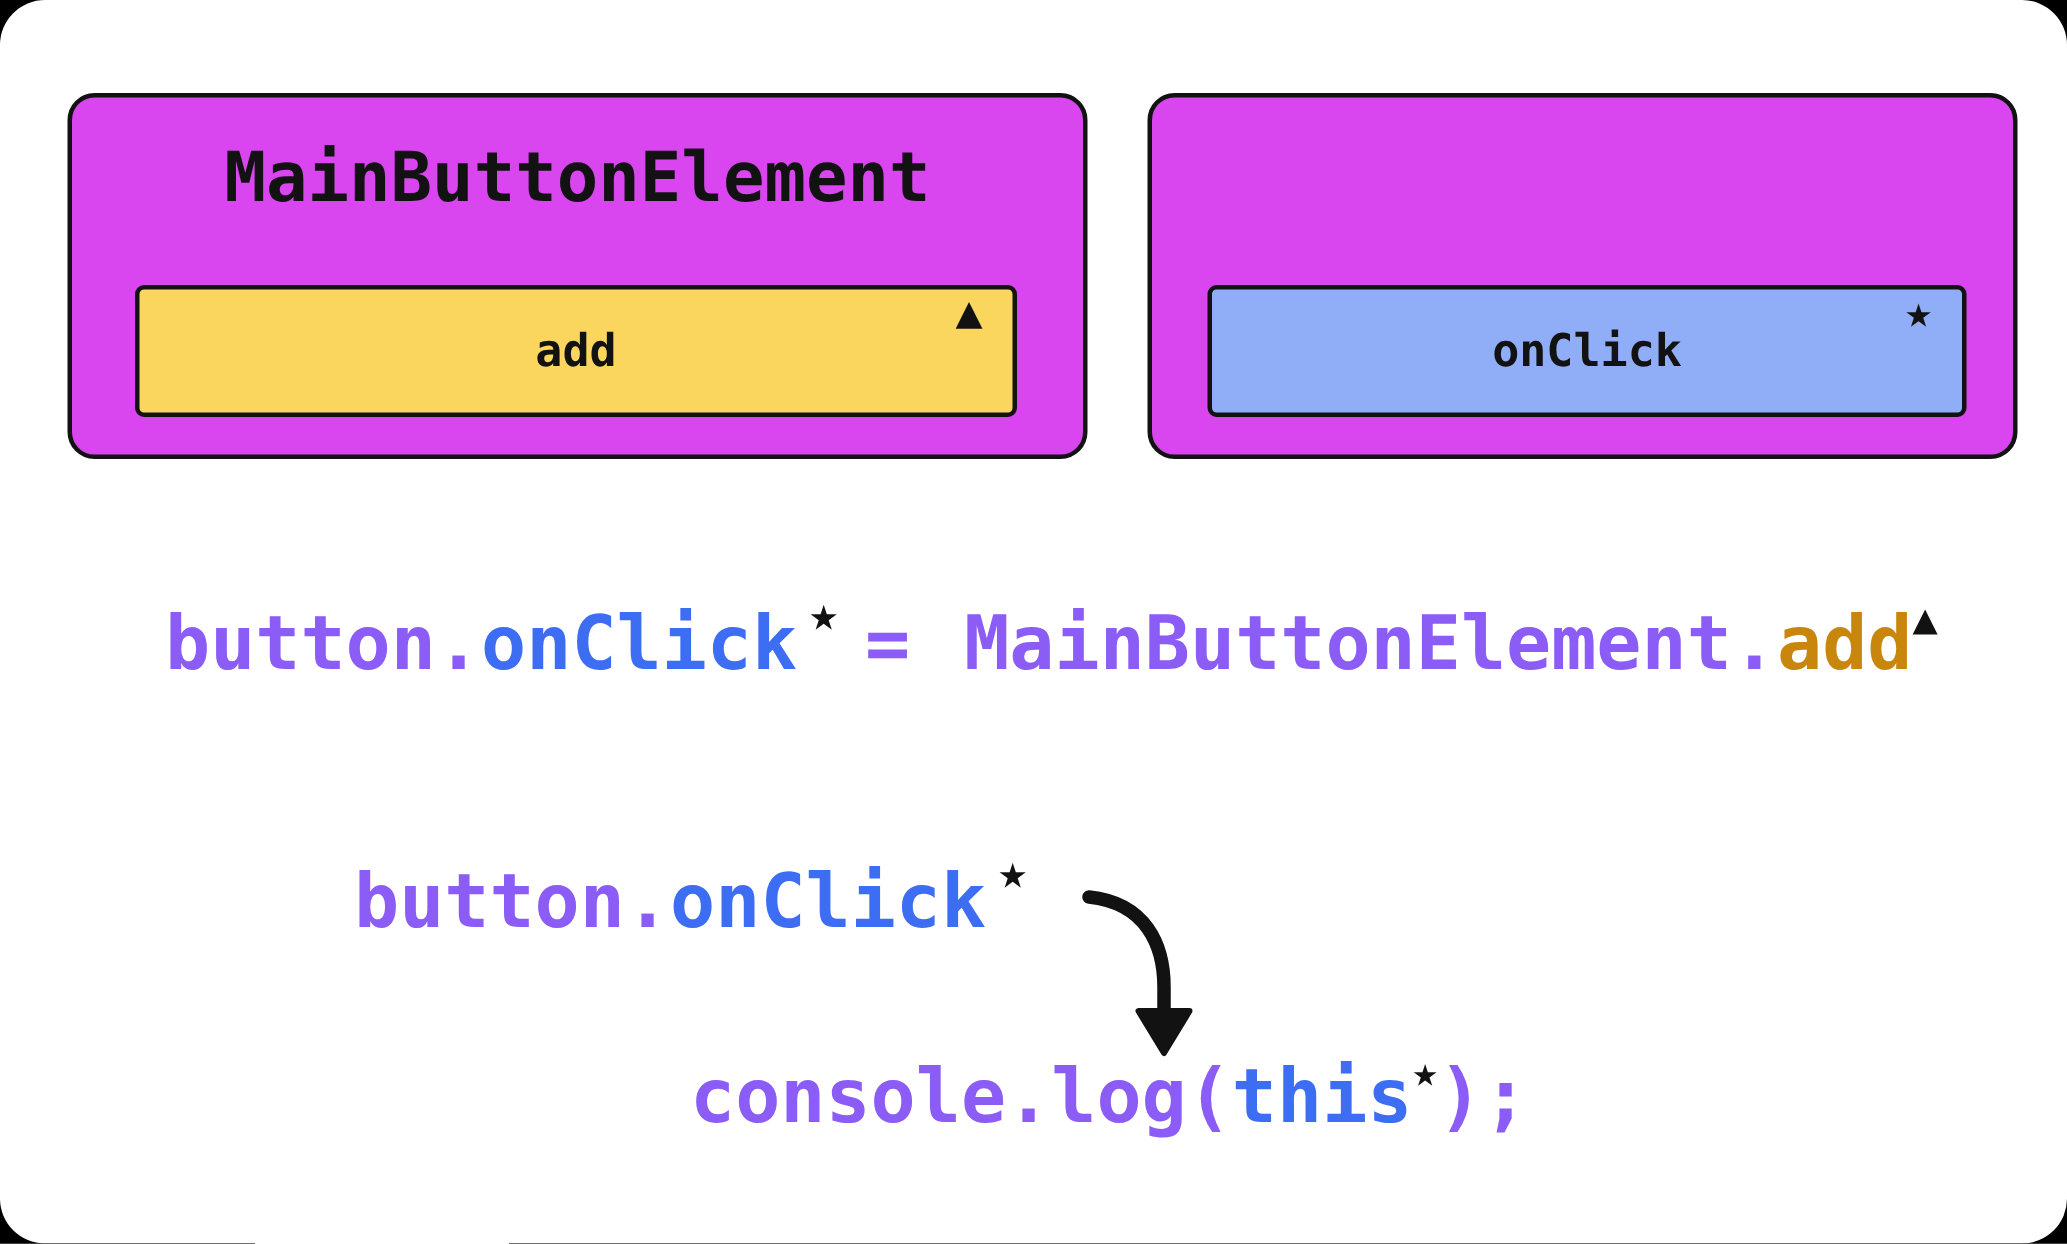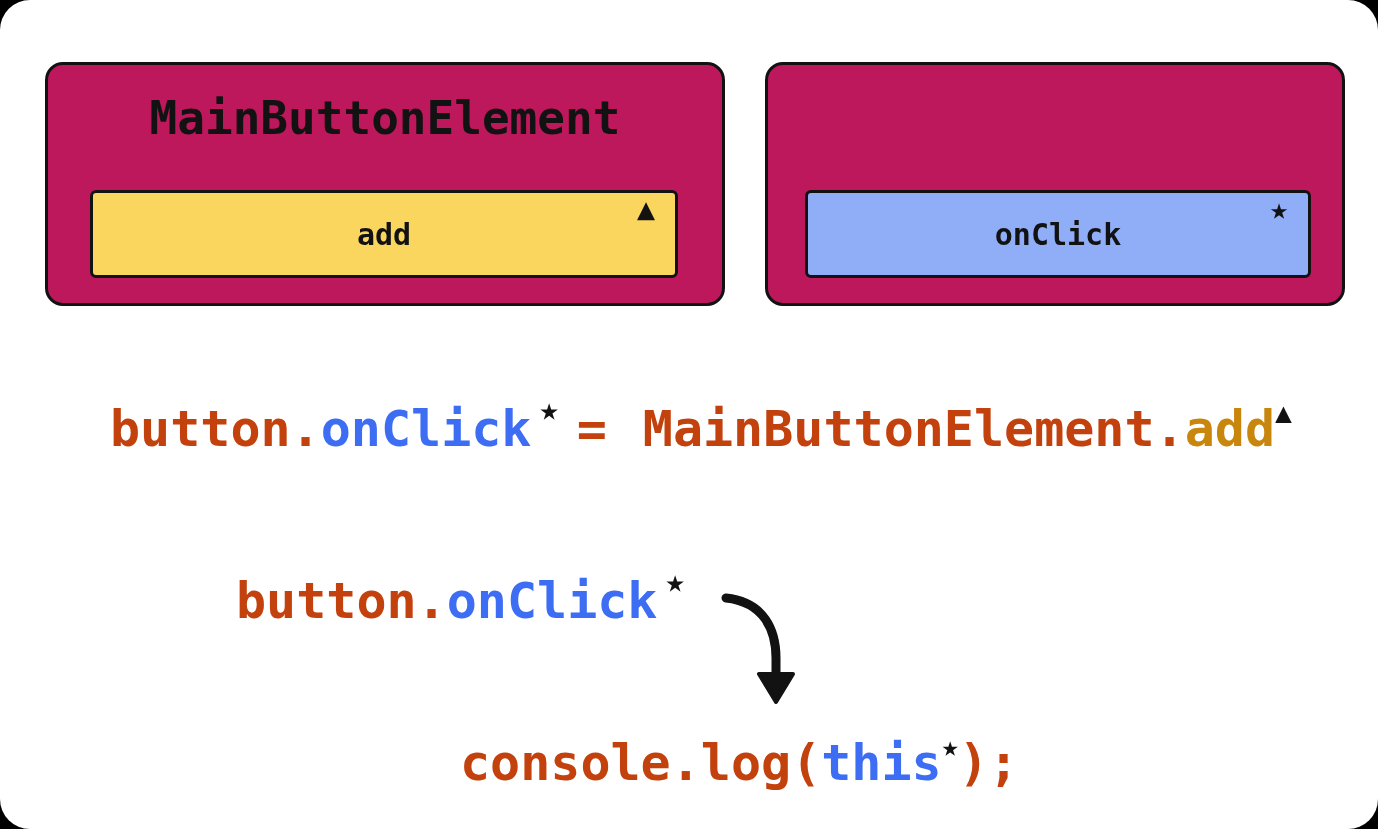--- a/index.html
+++ b/index.html
@@ -19,21 +19,21 @@
     color: #121212;
   }
 
   
   .class-box {
     position: absolute;
     top: 62px;
     height: 244px;
     border: 3px solid #121212;
     border-radius: 18px;
-    background: #be185d;
+    background: #d946ef;
     box-sizing: border-box;
   }
   .box-left  { left: 45px;  width: 680px; }
   .box-right { left: 765px; width: 580px; }
 
   .box-title {
     position: absolute;
     top: 26px;
     left: 0;
     width: 100%;
@@ -71,23 +71,23 @@
 
   
   .code-line {
     position: absolute;
     white-space: nowrap;
     font-size: 50px;
     line-height: 58px;
   }
   .line-assignment { left: 110px; top: 400px; }
   .line-call       { left: 236px; top: 572px; }
-  .line-result     { left: 460px; top: 702px; margin-top: 32px; }
+  .line-result     { left: 460px; top: 702px; }
 
-  .tk-ink    { color: #c2410c; }
+  .tk-ink    { color: #8b5cf6; }
   .tk-blue   { color: #3d6df2; }
   .tk-orange { color: #c8860d; }
 
   .sup-marker {
     display: inline-block;
     position: relative;
     top: -26px;
     font-size: 32px;
     color: #121212;
     margin-left: 8px;

